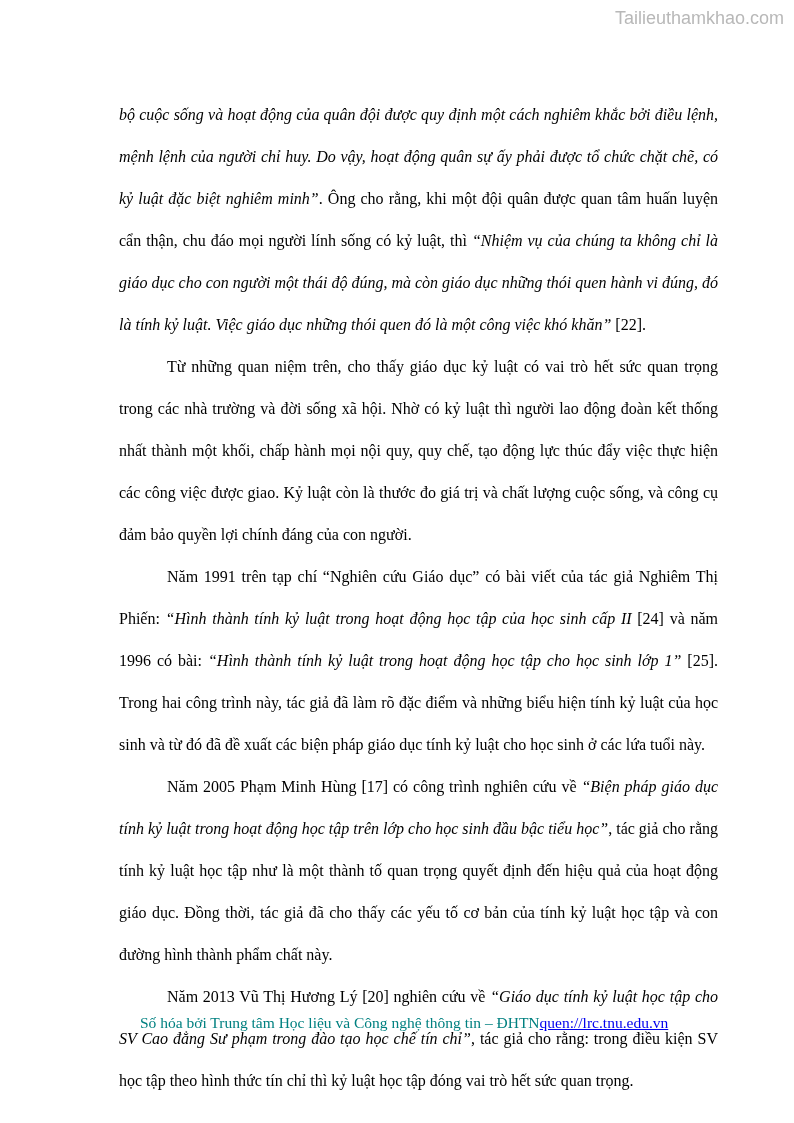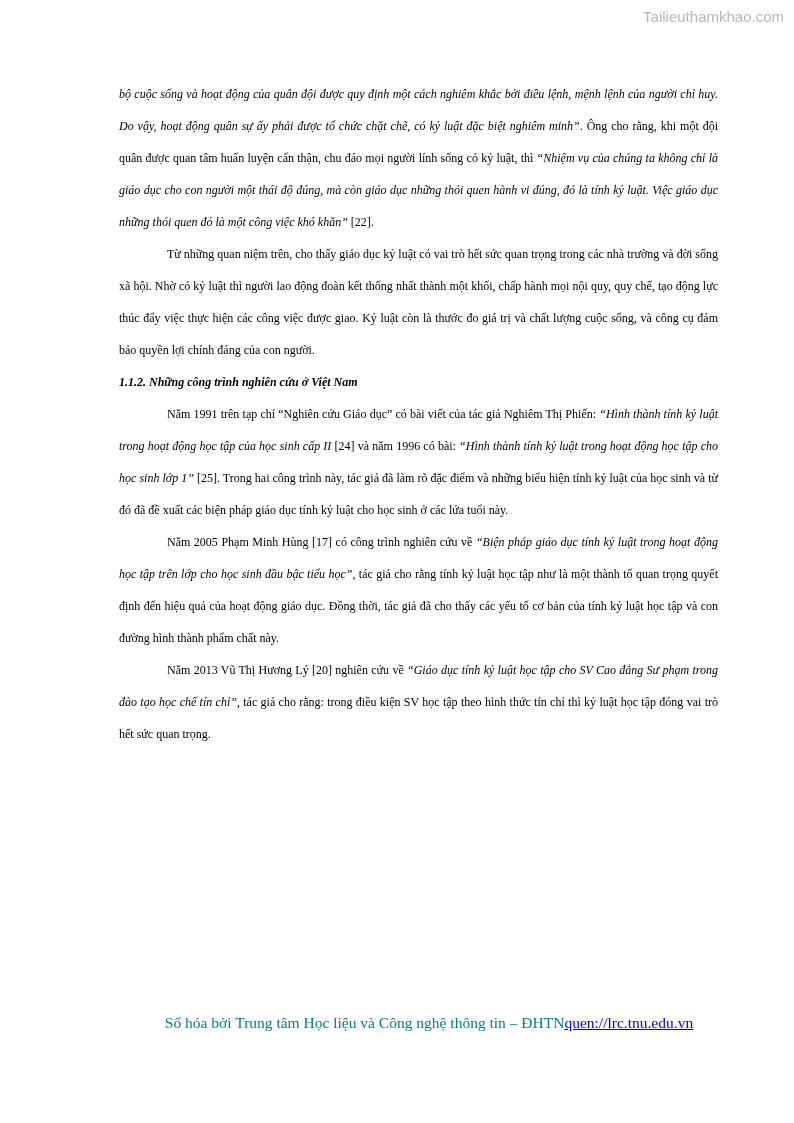--- a/index.html
+++ b/index.html
@@ -15,30 +15,30 @@
     background: #ffffff;
     overflow: hidden;
     font-family: "Liberation Serif", serif;
     color: #000000;
   }
   .watermark {
     position: absolute;
     top: 8px;
     right: 10px;
     font-family: "Liberation Sans", sans-serif;
-    font-size: 15px;
+    font-size: 18px;
     color: var(--watermark-color, #b8b8b8);
   }
   .body-text {
     position: absolute;
-    top: 78px;
+    top: 94px;
     left: 119px;
     width: 599px;
-    font-size: 12px;
-    line-height: 32px;
+    font-size: 16px;
+    line-height: 42px;
     text-align: justify;
   }
   .para {
     margin: 0;
   }
   .para.indent {
     text-indent: 48px;
   }
   .para.heading {
     font-weight: bold;
@@ -50,21 +50,21 @@
   .bi {
     font-style: italic;
     font-weight: bold;
   }
   .footer {
     position: absolute;
     top: 1012px;
     left: 140px;
     right: 76px;
     display: flex;
-    justify-content: center;
+    justify-content: flex-start;
     align-items: baseline;
     font-size: 15.5px;
     line-height: 22px;
   }
   .footer .credit {
     color: var(--credit-color, #008080);
   }
   .footer .url {
     color: var(--link-color, #0000EE);
     text-decoration: underline;
@@ -73,21 +73,20 @@
 </style>
 </head>
 <body>
 
 <div class="page">
   <div class="watermark">Tailieuthamkhao.com</div>
 
   <main class="body-text" id="content">
       <p class="para"><span class="it">bộ cuộc sống và hoạt động của quân đội được quy định một cách nghiêm khắc bởi điều lệnh, mệnh lệnh của người chỉ huy. Do vậy, hoạt động quân sự ấy phải được tổ chức chặt chẽ, có kỷ luật đặc biệt nghiêm minh”</span><span>. Ông cho rằng, khi một đội quân được quan tâm huấn luyện cẩn thận, chu đáo mọi người lính sống có kỷ luật, thì </span><span class="it">“Nhiệm vụ của chúng ta không chỉ là giáo dục cho con người một thái độ đúng, mà còn giáo dục những thói quen hành vi đúng, đó là tính kỷ luật. Việc giáo dục những thói quen đó là một công việc khó khăn”</span><span> [22].</span></p>
       <p class="para indent"><span>Từ những quan niệm trên, cho thấy giáo dục kỷ luật có vai trò hết sức quan trọng trong các nhà trường và đời sống xã hội. Nhờ có kỷ luật thì người lao động đoàn kết thống nhất thành một khối, chấp hành mọi nội quy, quy chế, tạo động lực thúc đẩy việc thực hiện các công việc được giao. Kỷ luật còn là thước đo giá trị và chất lượng cuộc sống, và công cụ đảm bảo quyền lợi chính đáng của con người.</span></p>
-      <p class="para heading"><span class="bi">1.1.2. Những công trình nghiên cứu ở Việt Nam</span></p>
       <p class="para indent"><span>Năm 1991 trên tạp chí “Nghiên cứu Giáo dục” có bài viết của tác giả Nghiêm Thị Phiến: </span><span class="it">“Hình thành tính kỷ luật trong hoạt động học tập của học sinh cấp II</span><span> [24] và năm 1996 có bài: </span><span class="it">“Hình thành tính kỷ luật trong hoạt động học tập cho học sinh lớp 1”</span><span> [25]. Trong hai công trình này, tác giả đã làm rõ đặc điểm và những biểu hiện tính kỷ luật của học sinh và từ đó đã đề xuất các biện pháp giáo dục tính kỷ luật cho học sinh ở các lứa tuổi này.</span></p>
       <p class="para indent"><span>Năm 2005 Phạm Minh Hùng [17] có công trình nghiên cứu về </span><span class="it">“Biện pháp giáo dục tính kỷ luật trong hoạt động học tập trên lớp cho học sinh đầu bậc tiểu học”</span><span>, tác giả cho rằng tính kỷ luật học tập như là một thành tố quan trọng quyết định đến hiệu quả của hoạt động giáo dục. Đồng thời, tác giả đã cho thấy các yếu tố cơ bản của tính kỷ luật học tập và con đường hình thành phẩm chất này.</span></p>
       <p class="para indent"><span>Năm 2013 Vũ Thị Hương Lý [20] nghiên cứu về </span><span class="it">“Giáo dục tính kỷ luật học tập cho SV Cao đẳng Sư phạm trong đào tạo học chế tín chỉ”</span><span>, tác giả cho rằng: trong điều kiện SV học tập theo hình thức tín chỉ thì kỷ luật học tập đóng vai trò hết sức quan trọng.</span></p>
     </main>
 
   <footer class="footer">
     <span class="credit">Số hóa bởi Trung tâm Học liệu và Công nghệ thông tin – ĐHTN</span>
     <a class="url" href="#">quen://lrc.tnu.edu.vn</a>
   </footer>
 </div>

